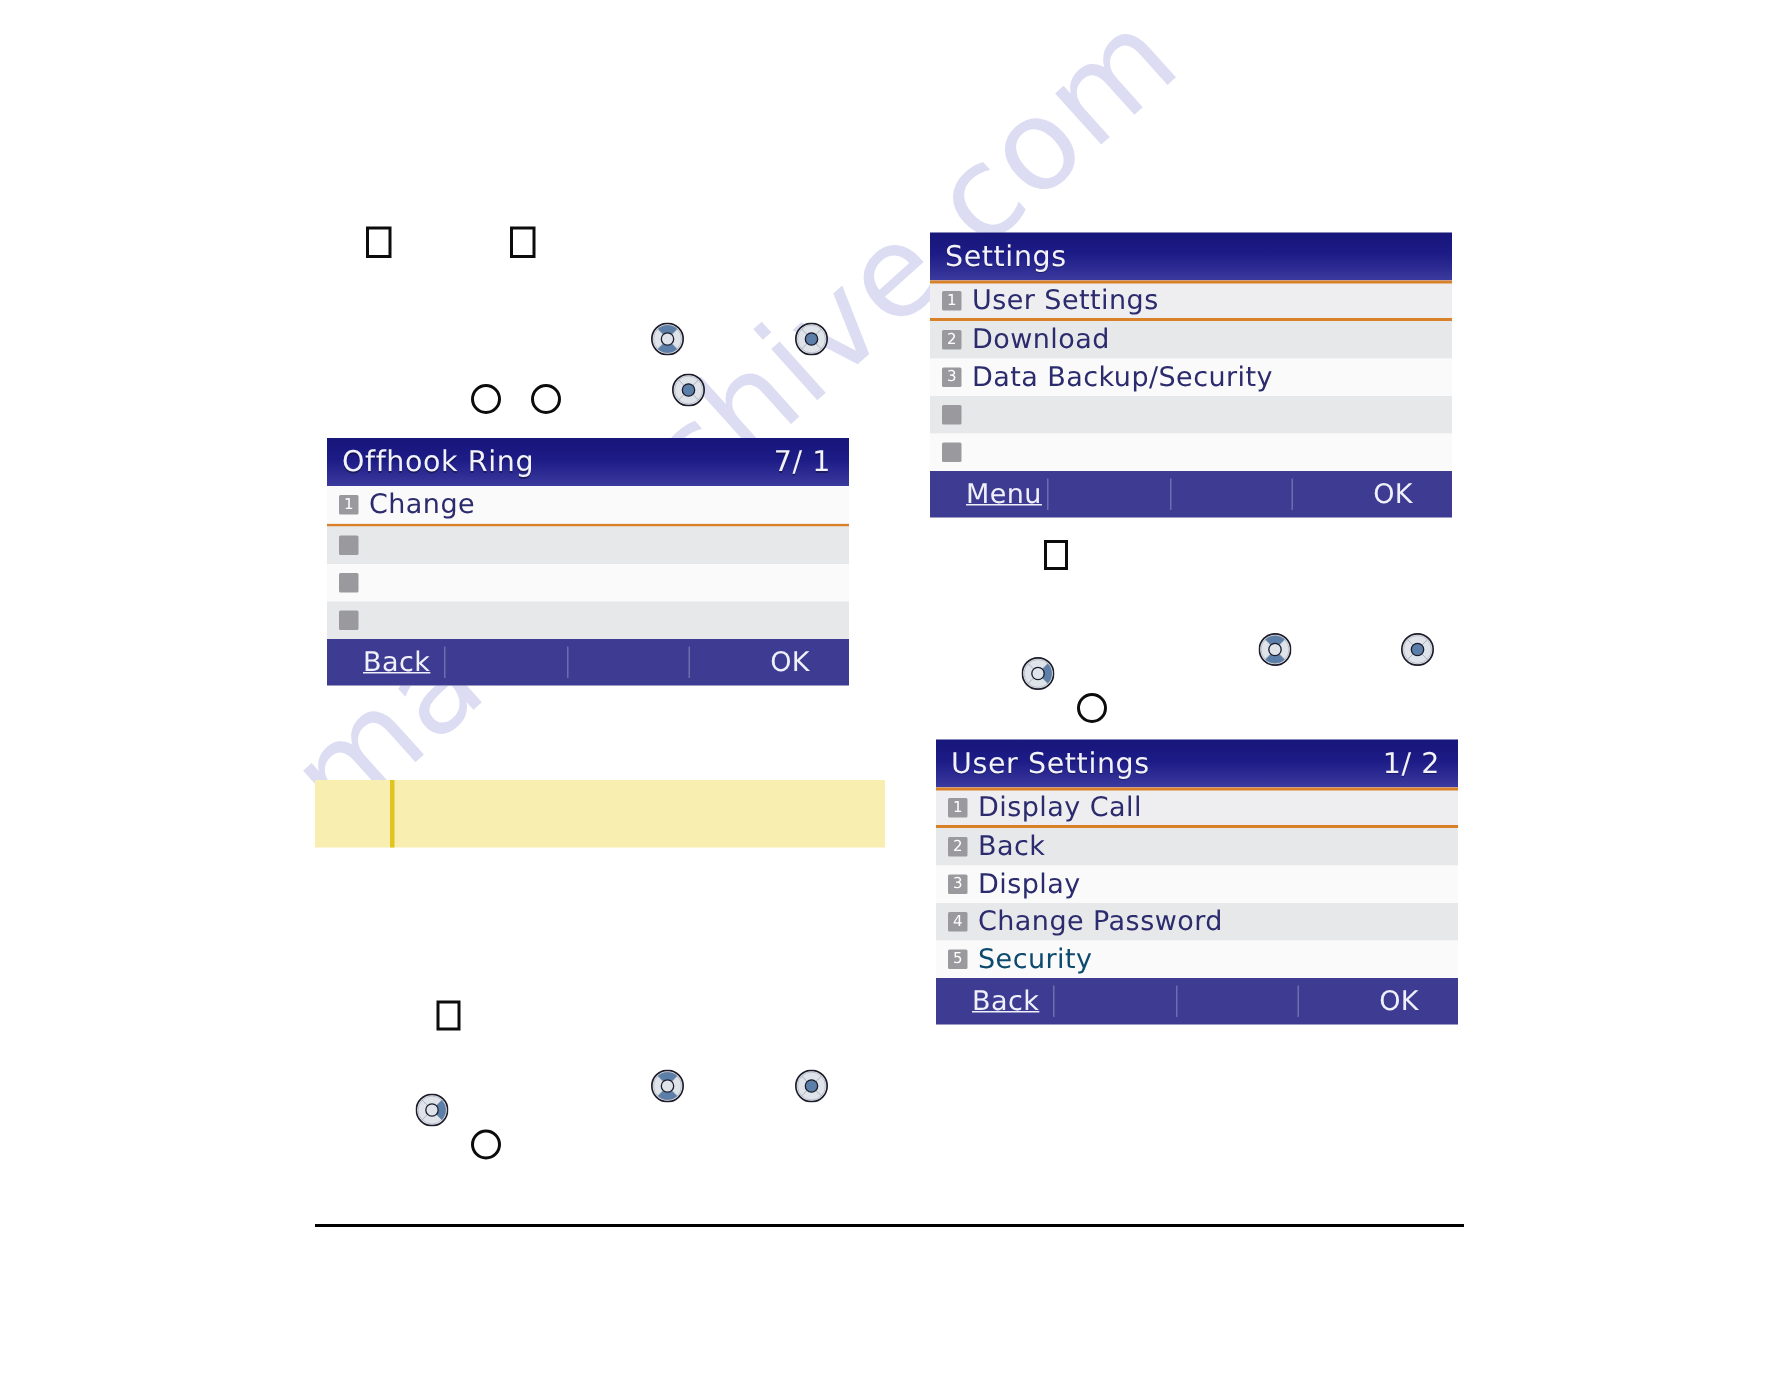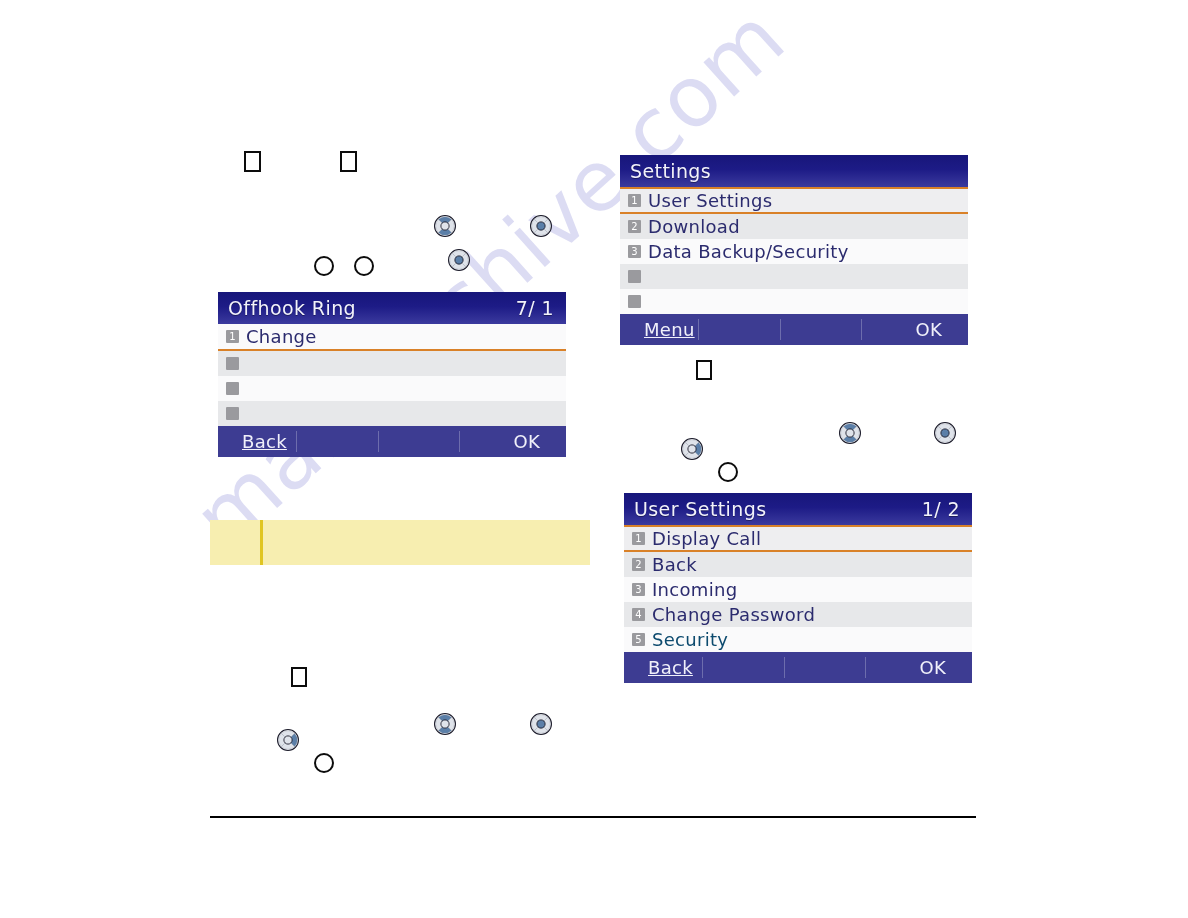--- a/index.html
+++ b/index.html
@@ -249,21 +249,21 @@
       <div class="lcd-row odd sel">
         <span class="row-badge">1</span>
         <span class="row-label">Display Call</span>
       </div>
       <div class="lcd-row even">
         <span class="row-badge">2</span>
         <span class="row-label">Back</span>
       </div>
       <div class="lcd-row odd">
         <span class="row-badge">3</span>
-        <span class="row-label">Incoming</span>
+        <span class="row-label">Display</span>
       </div>
       <div class="lcd-row even">
         <span class="row-badge">4</span>
         <span class="row-label">Change Password</span>
       </div>
       <div class="lcd-row odd">
         <span class="row-badge">5</span>
         <span class="row-label dim">Security</span>
       </div>
     </div>

